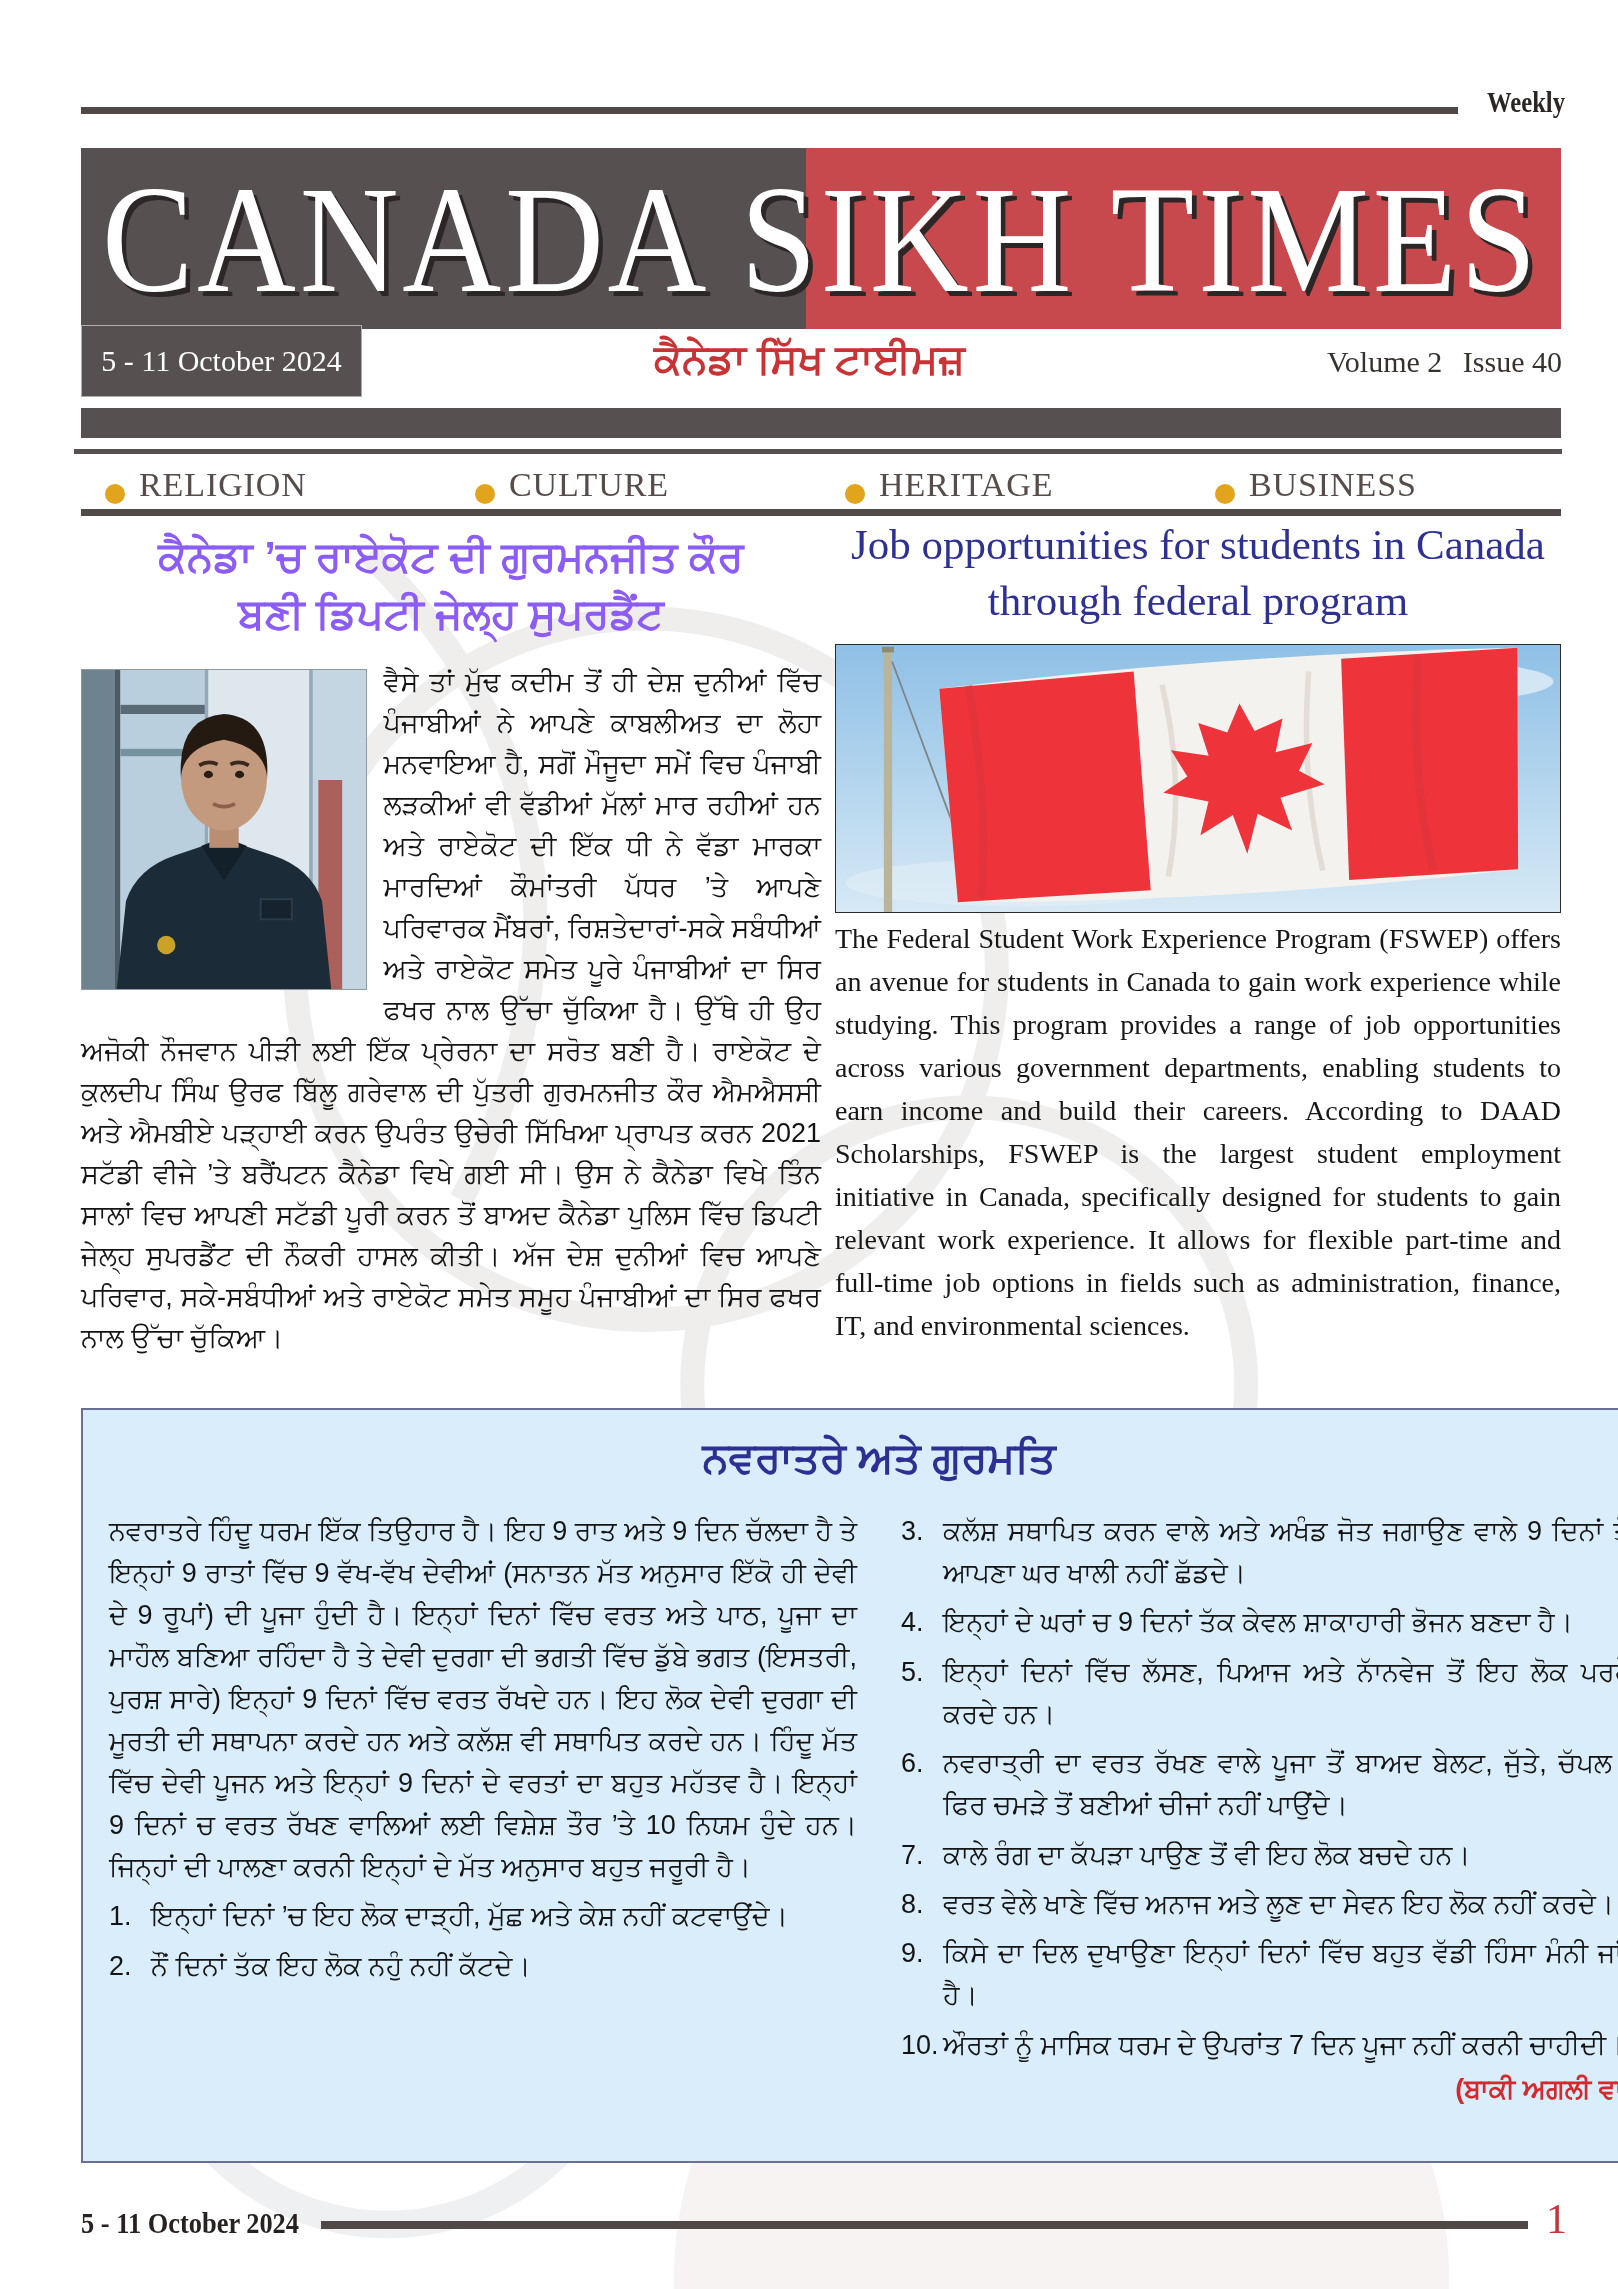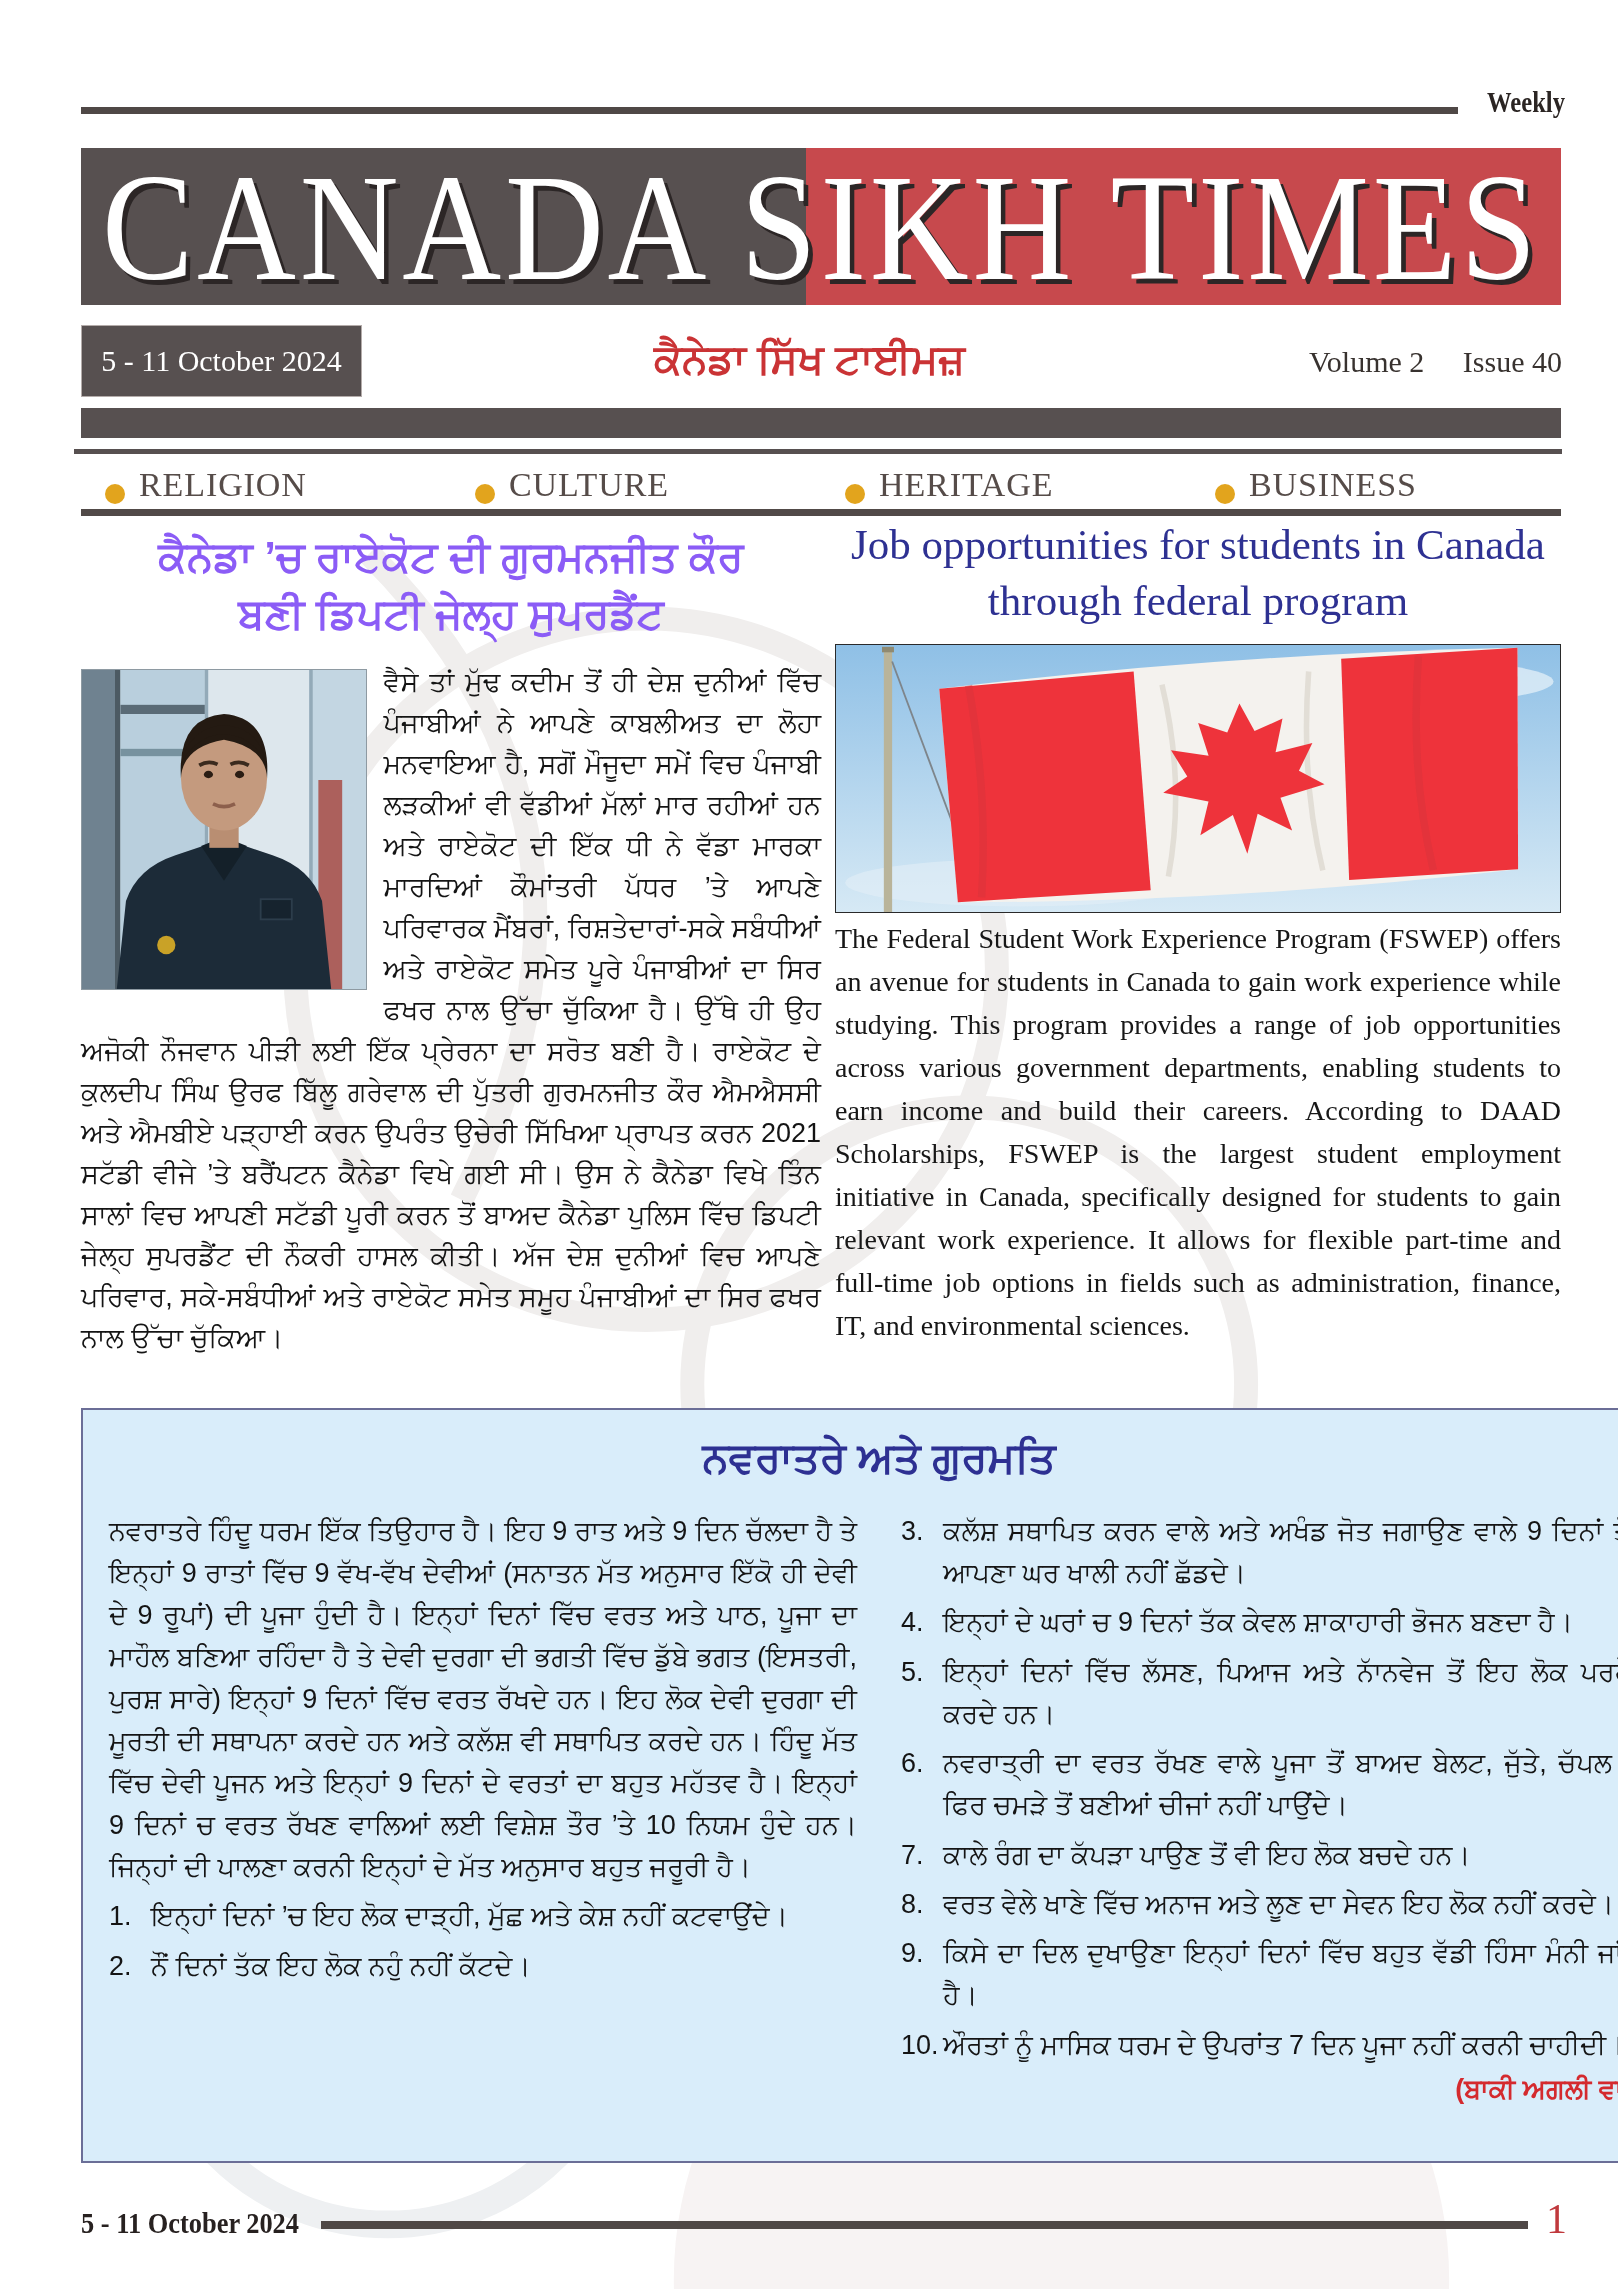--- a/index.html
+++ b/index.html
@@ -7,36 +7,36 @@
         font-family:"Liberation Sans","DejaVu Sans",sans-serif;color:#141414;}
   .watermark{position:absolute;left:0;top:0;width:1619px;height:2290px;z-index:0;pointer-events:none;}
   .z{position:relative;z-index:1;}
 
   
   .top-rule{position:absolute;left:81px;top:107px;width:1377px;height:6.5px;background:#4f4846;}
   .weekly{position:absolute;right:54px;top:85px;font-family:"Liberation Serif",serif;font-weight:700;
           font-size:30px;color:#2b2523;transform:scaleX(0.82);transform-origin:right center;}
 
   
-  .masthead{position:absolute;left:81px;top:148px;width:1480px;height:157px;background:#575050;}
+  .masthead{position:absolute;left:81px;top:148px;width:1480px;height:181px;background:#575050;}
   .masthead-red{position:absolute;right:0;top:0;width:51%;height:100%;background:#c7494d;}
   .masthead-title{position:absolute;left:0;top:50%;width:100%;text-align:center;
           transform:translateY(-50%) scale(1,1.12);
           font-family:"Liberation Serif",serif;font-weight:400;font-size:137px;color:#ffffff;
           letter-spacing:3.7px;white-space:nowrap;text-shadow:4.6px 4.6px 0 #2c2626;}
 
   
   .date-badge{position:absolute;left:81px;top:325px;width:281px;height:72px;background:#575050;
           border:1.8px solid #b4acaa;box-sizing:border-box;display:flex;align-items:center;justify-content:center;
           font-family:"Liberation Serif",serif;font-size:30px;color:#ffffff;}
   .pa-subtitle{position:absolute;left:0;top:336px;width:100%;text-align:center;
           font-size:41px;font-weight:700;color:#ca3335;}
   .vol-issue{position:absolute;right:57px;top:345px;font-family:"Liberation Serif",serif;
           font-size:30px;color:#38322f;white-space:nowrap;}
-  .vol-issue span{margin-left:31px;}
+  .vol-issue span{margin-left:13px;}
   .vol-issue span:first-child{margin-left:0;}
 
   
   .band{position:absolute;left:81px;top:408px;width:1480px;height:30px;background:#575050;}
   .rule-a{position:absolute;left:74px;top:449px;width:1488px;height:4.6px;background:#575050;}
   .nav{position:absolute;left:81px;top:458px;width:1480px;height:46px;display:flex;}
   .nav-item{width:25%;display:flex;align-items:flex-end;gap:14px;padding-left:24px;box-sizing:border-box;
           font-family:"Liberation Serif",serif;font-size:34px;color:#564c49;letter-spacing:0.9px;}
   .bullet{width:20px;height:20px;border-radius:50%;background:#e2a41d;flex:0 0 20px;}
   .rule-b{position:absolute;left:81px;top:509px;width:1480px;height:6.5px;background:#514a48;}

